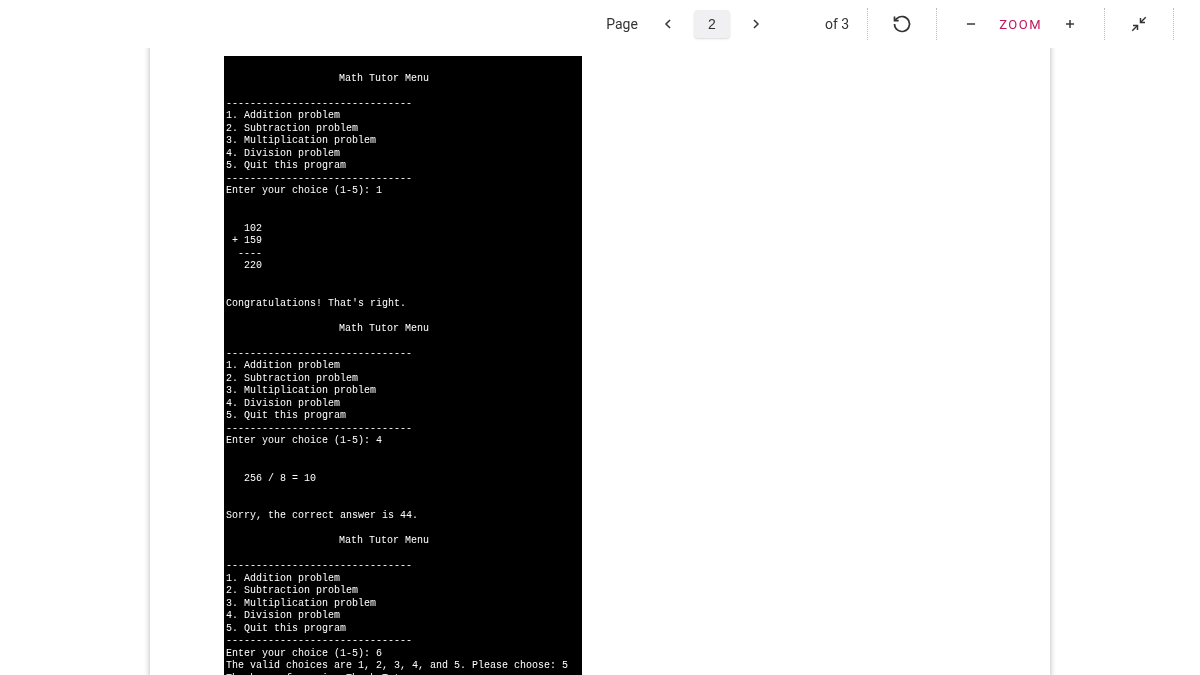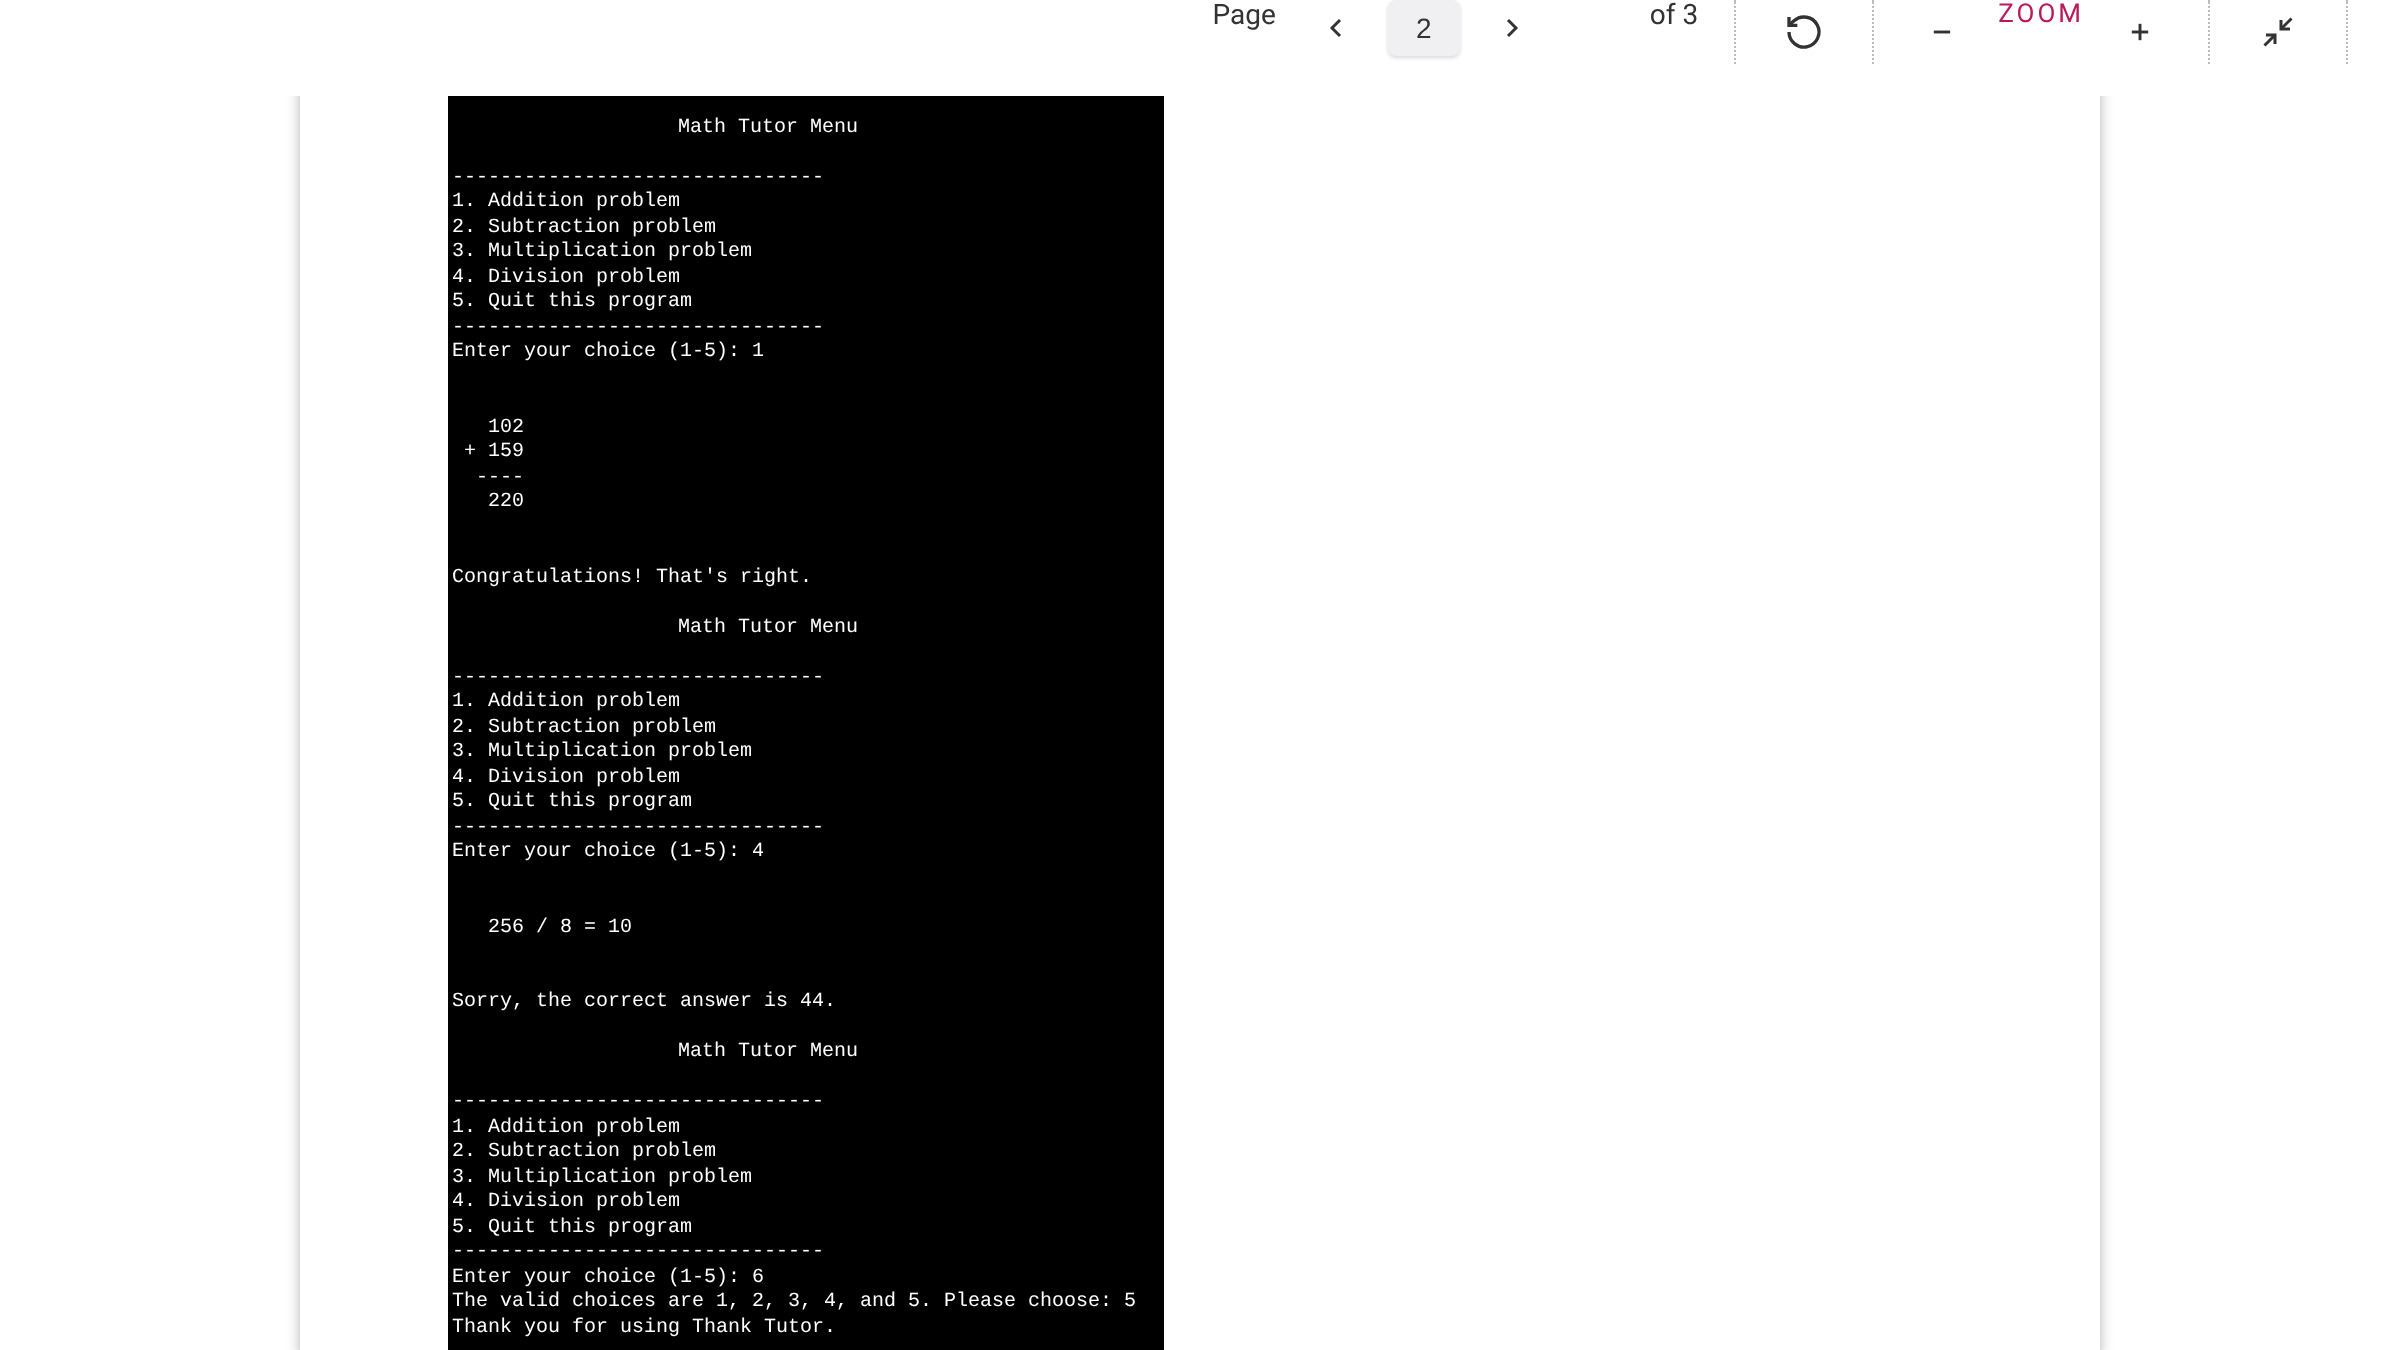--- a/index.html
+++ b/index.html
@@ -9,20 +9,21 @@
       width: 1200px;
       height: 675px;
       overflow: hidden;
       position: relative;
     }
     .toolbar {
       position: absolute;
       top: 0; left: 0; right: 0;
       height: 48px;
       display: flex;
+      align-items: center;
       justify-content: flex-end;
       padding: 0 20px;
       gap: 12px;
       background: #fff;
       z-index: 10;
     }
     .toolbar .page-label {
       font-size: 14px;
       color: #333;
       margin-right: 4px;
@@ -69,21 +70,21 @@
       color: #be185d;
     }
     .toolbar .zoom-btn svg { width: 14px; height: 14px; stroke: currentColor; stroke-width: 2.5; fill: none; }
     .toolbar .expand-btn svg { width: 18px; height: 18px; stroke: currentColor; stroke-width: 2; fill: none; }
 
     .page-area {
       position: absolute;
       top: 0; left: 0; right: 0; bottom: 0;
       display: flex;
       justify-content: center;
-      padding-top: 2px;
+      padding-top: 16px;
     }
     .doc-page {
       width: 900px;
       background: #fff;
       box-shadow: 0 1px 6px rgba(0,0,0,0.3);
       margin-top: 2px;
       padding-top: 38px;
       height: 100%;
       position: relative;
     }

